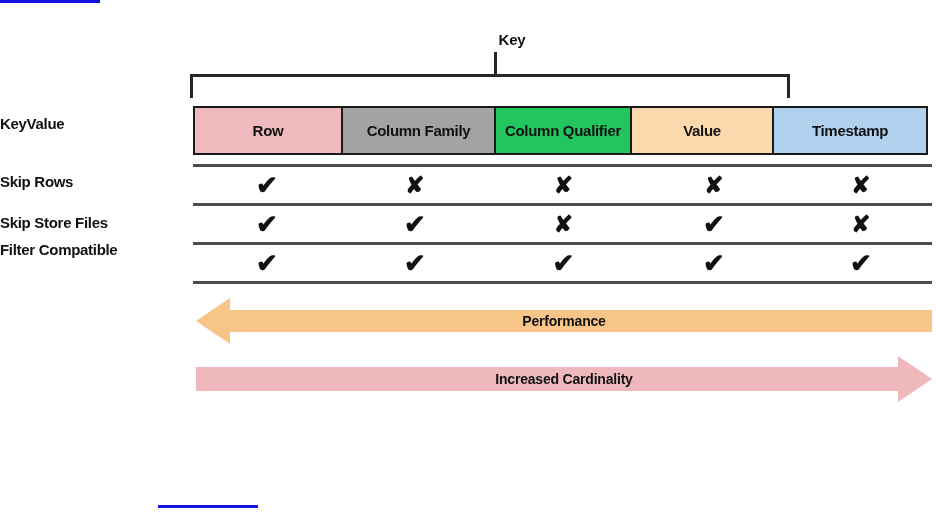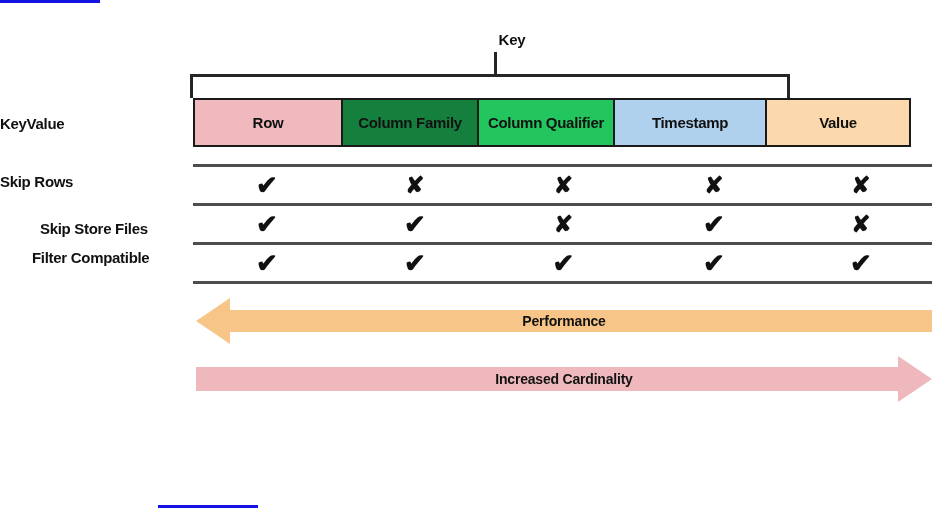--- a/index.html
+++ b/index.html
@@ -72,28 +72,28 @@
     width: 182px;
     text-align: left;
     font-size: 15px;
     font-weight: 700;
     letter-spacing: -0.3px;
     color: #111;
     white-space: nowrap;
   }
   #label-keyvalue        { top: 115px; }
   #label-skip-rows       { top: 173px; }
-  #label-skip-storefiles { top: 220px; padding-left: 40px; }
-  #label-filter-compat   { top: 249px; padding-left: 32px; }
+  #label-skip-storefiles { top: 214px; }
+  #label-filter-compat   { top: 241px; }
 
   
   #kv-strip {
     position: absolute;
     left: 193px;
-    top: 98px;
+    top: 106px;
     height: 49px;
     display: flex;
     border: 2px solid #1a1a1a;
     box-sizing: border-box;
   }
   .kv-cell {
     display: flex;
     align-items: center;
     justify-content: center;
     font-size: 15px;
@@ -183,24 +183,24 @@
   <div id="key-stem"></div>
   <div id="key-bracket"></div>
 
   <div class="row-label" id="label-keyvalue">KeyValue</div>
   <div class="row-label" id="label-skip-rows">Skip Rows</div>
   <div class="row-label" id="label-skip-storefiles">Skip Store Files</div>
   <div class="row-label" id="label-filter-compat">Filter Compatible</div>
 
   <div id="kv-strip">
       <div class="kv-cell" style="background: rgb(239, 185, 189); width: 148px;">Row</div>
-      <div class="kv-cell" style="background: #15803d; width: 136px;">Column Family</div>
+      <div class="kv-cell" style="background: #a3a3a3; width: 153px;">Column Family</div>
       <div class="kv-cell" style="background: #22c55e; width: 136px;">Column Qualifier</div>
+      <div class="kv-cell" style="background: rgb(251, 217, 172); width: 142px;">Value</div>
       <div class="kv-cell" style="background: rgb(176, 209, 238); width: 152px;">Timestamp</div>
-      <div class="kv-cell" style="background: rgb(251, 217, 172); width: 142px;">Value</div>
     </div>
 
   <div id="matrix">
       <div class="matrix-rule"></div>
       <div class="matrix-row">
         <div class="matrix-cell mark-check" style="width: 148px;">✔</div>
         <div class="matrix-cell mark-cross" style="width: 148px;">✘</div>
         <div class="matrix-cell mark-cross" style="width: 149px;">✘</div>
         <div class="matrix-cell mark-cross" style="width: 152px;">✘</div>
         <div class="matrix-cell mark-cross" style="width: 142px;">✘</div>

